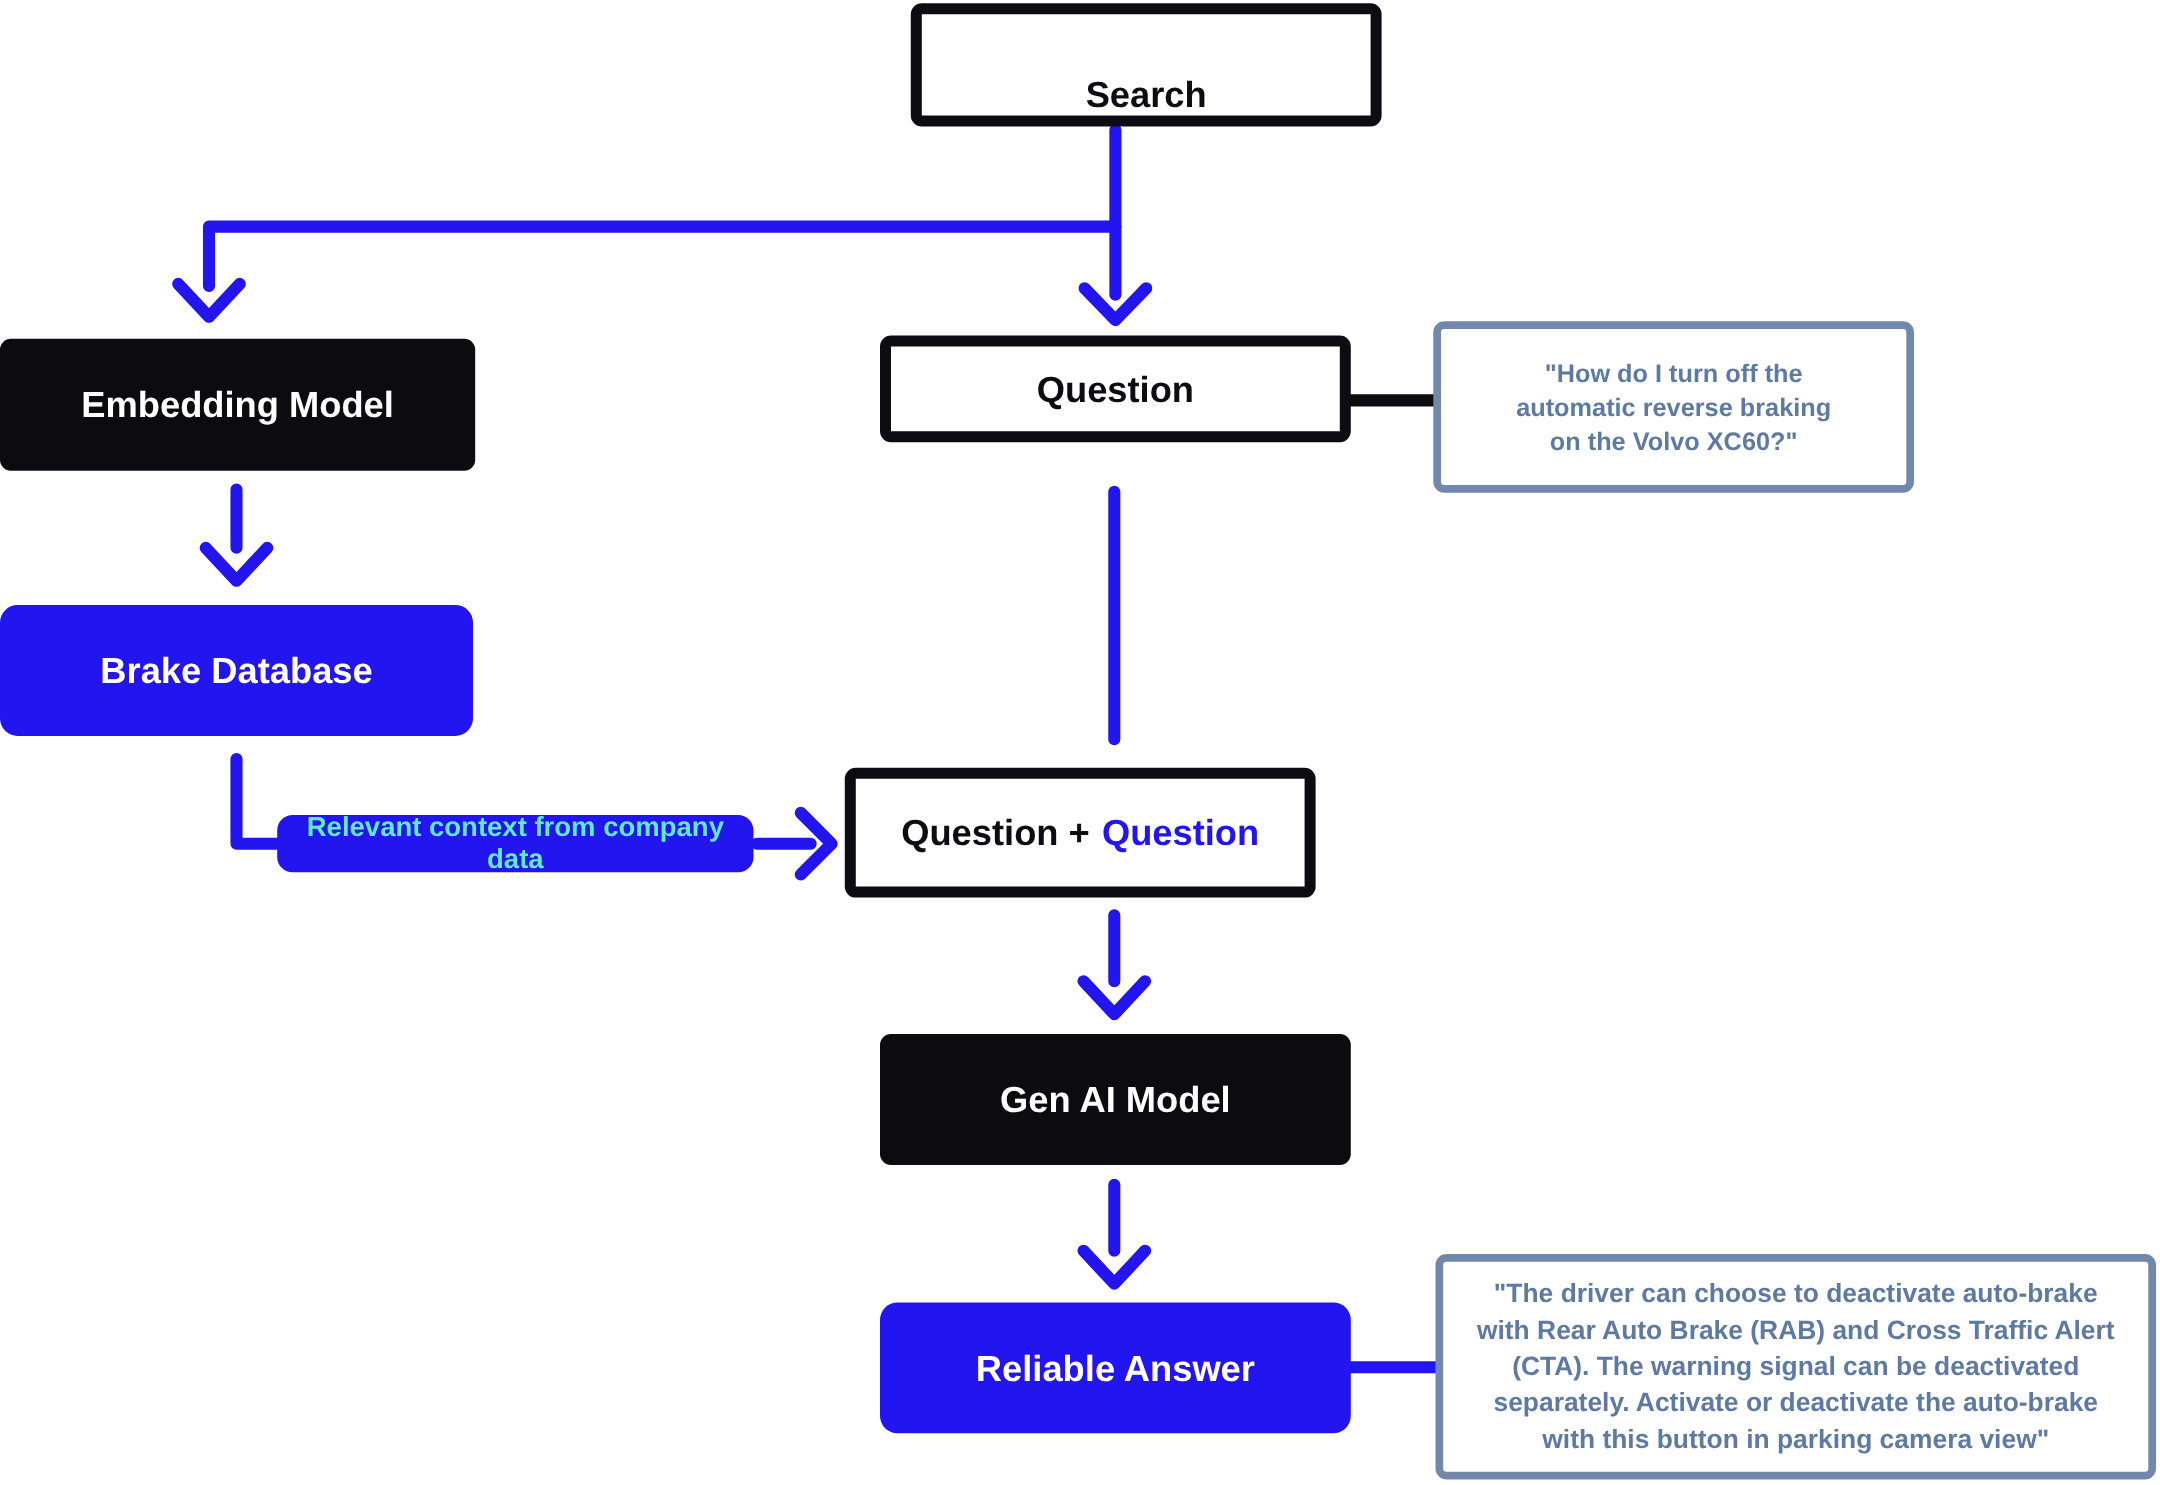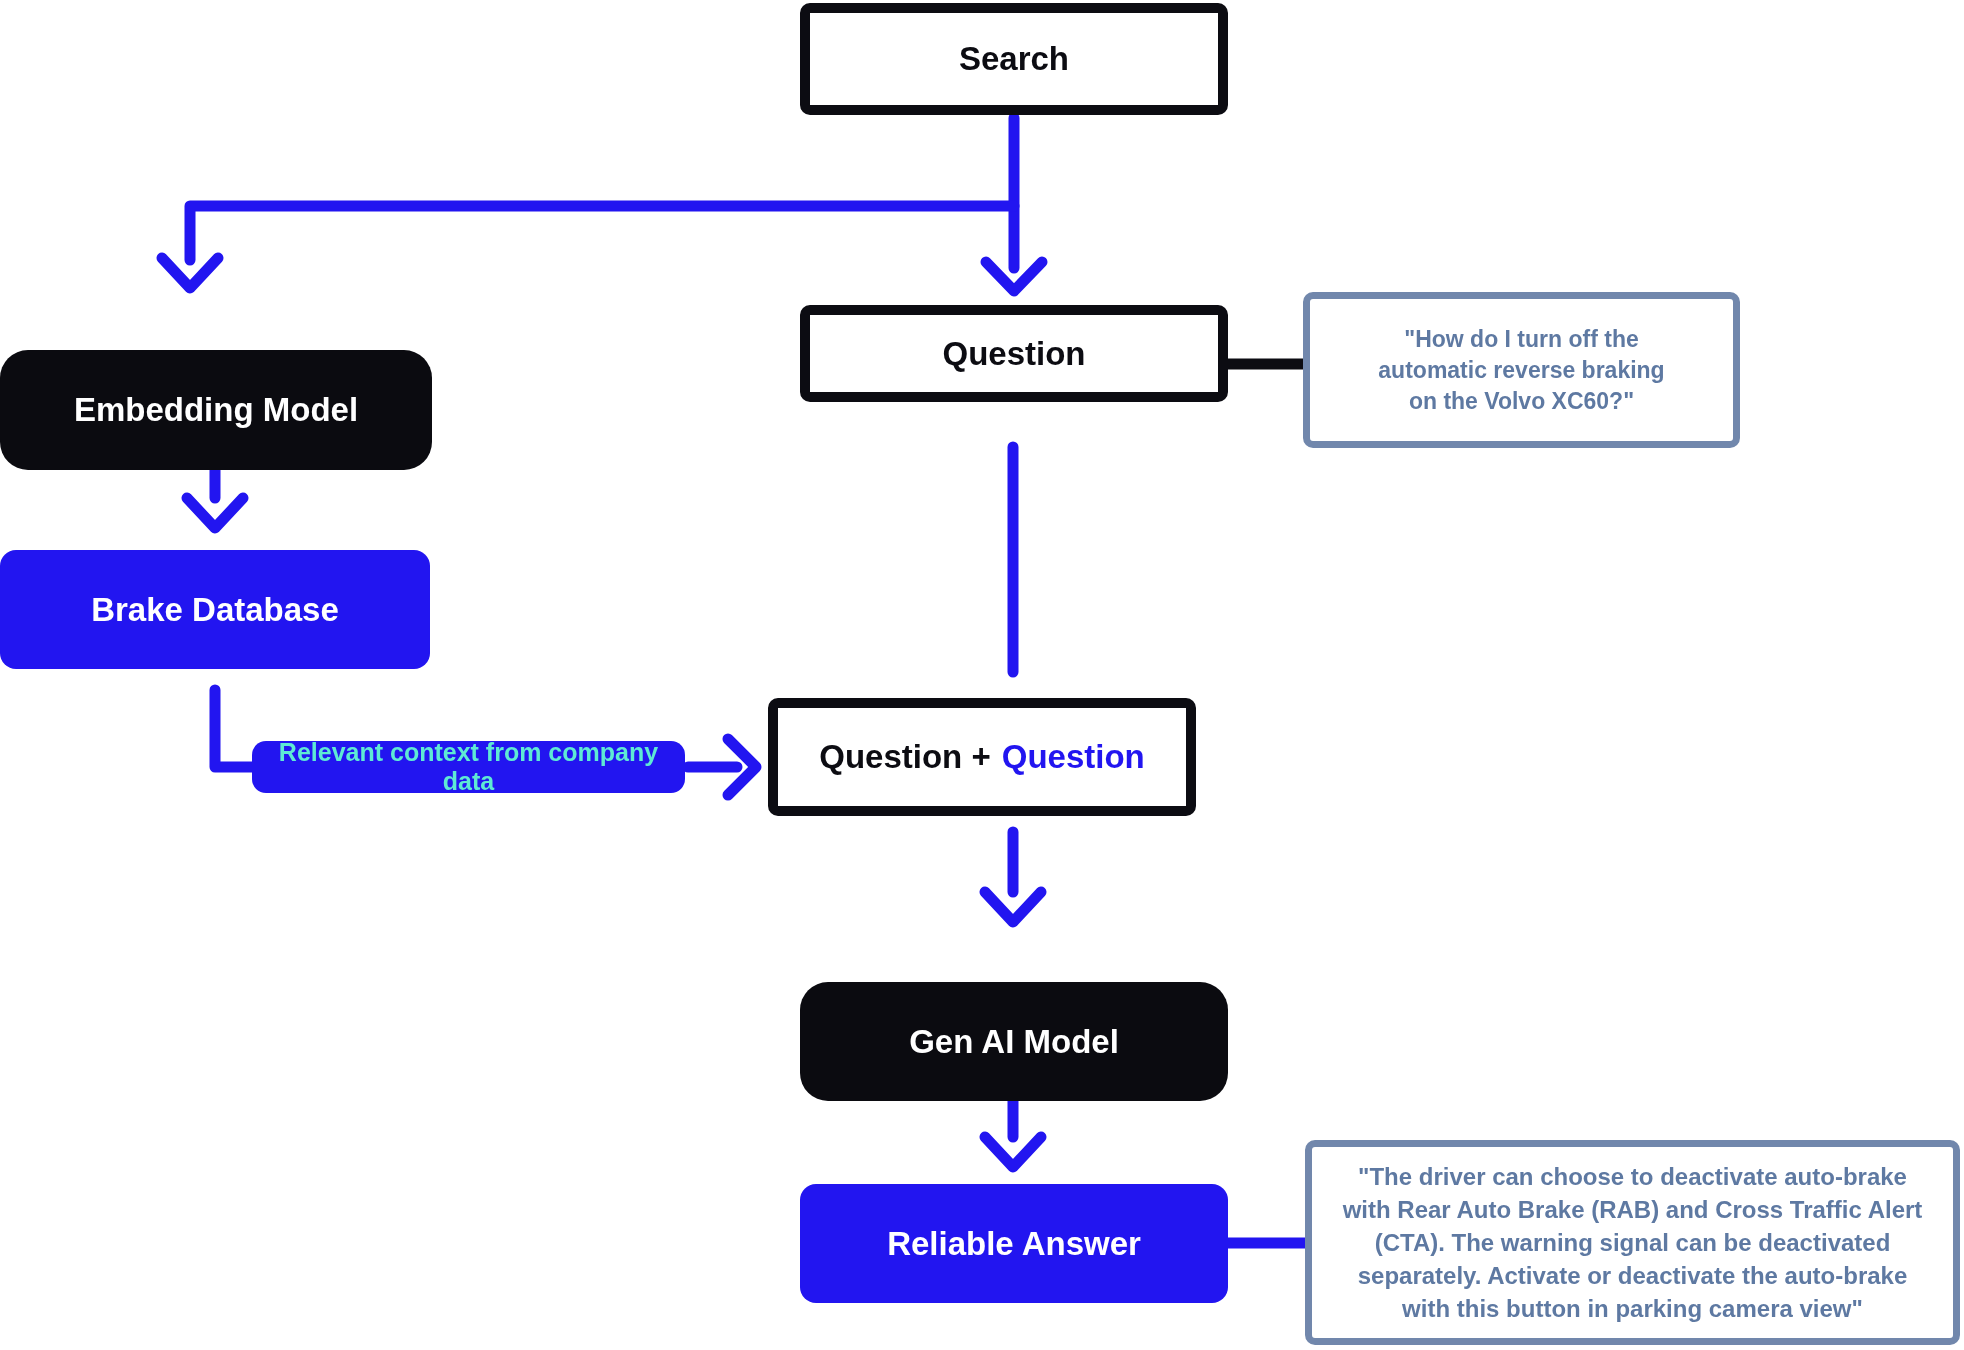--- a/index.html
+++ b/index.html
@@ -21,23 +21,22 @@
   .outline{
     border:10px solid #0c0c12;
     border-radius:10px;
     background:#ffffff;
     color:#0c0c12;
     font-size:33px;
   }
   .blackbox{
     background:#0b0b10;
     color:#ffffff;
-    border-radius:28px;
+    border-radius:10px;
     font-size:33px;
-    margin-top:42px;
   }
   .bluebox{
     background:#2215f0;
     color:#ffffff;
     border-radius:16px;
     font-size:33px;
   }
   .pill-label{
     background:#2215f0;
     color:#5eead4;
@@ -76,21 +75,21 @@
       <path d="M215 690 L215 767 L252 767"></path>
       <path d="M688 767 L737 767 M728 739 L756 767 L728 795"></path>
       <path d="M1013 447 L1013 672"></path>
       <path d="M1013 832 L1013 892 M985 892 L1013 922 L1041 892"></path>
       <path d="M1013 1077 L1013 1137 M985 1137 L1013 1167 L1041 1137"></path>
       <path d="M1224 1243 L1309 1243"></path>
     </g>
     <path d="M1224 364 L1307 364" stroke="#0c0c12" stroke-width="11" fill="none"></path>
   </svg>
 
-  <div class="box outline" style="left:800px;top:3px;width:428px;height:112px;">
+  <div class="box outline" style="left:828px;top:3px;width:428px;height:112px;align-items:flex-end;">
     <span>Search</span>
   </div>
 
   <div class="box blackbox" style="left:0px;top:308px;width:432px;height:120px;">
     <span>Embedding Model</span>
   </div>
 
   <div class="box outline" style="left:800px;top:305px;width:428px;height:97px;">
     <span>Question</span>
   </div>

